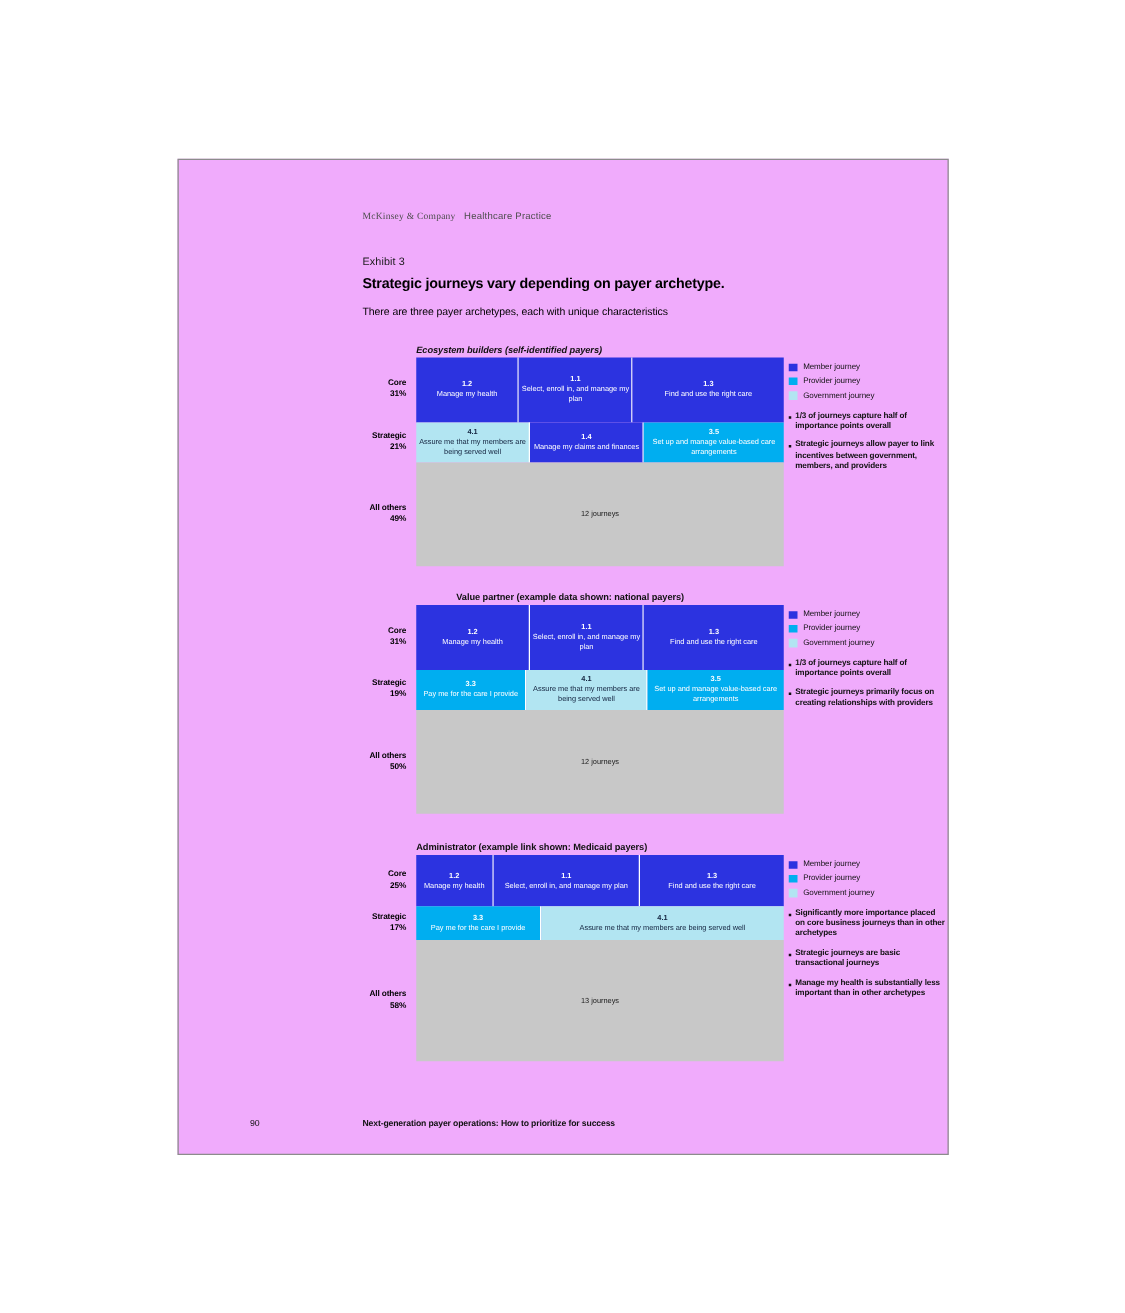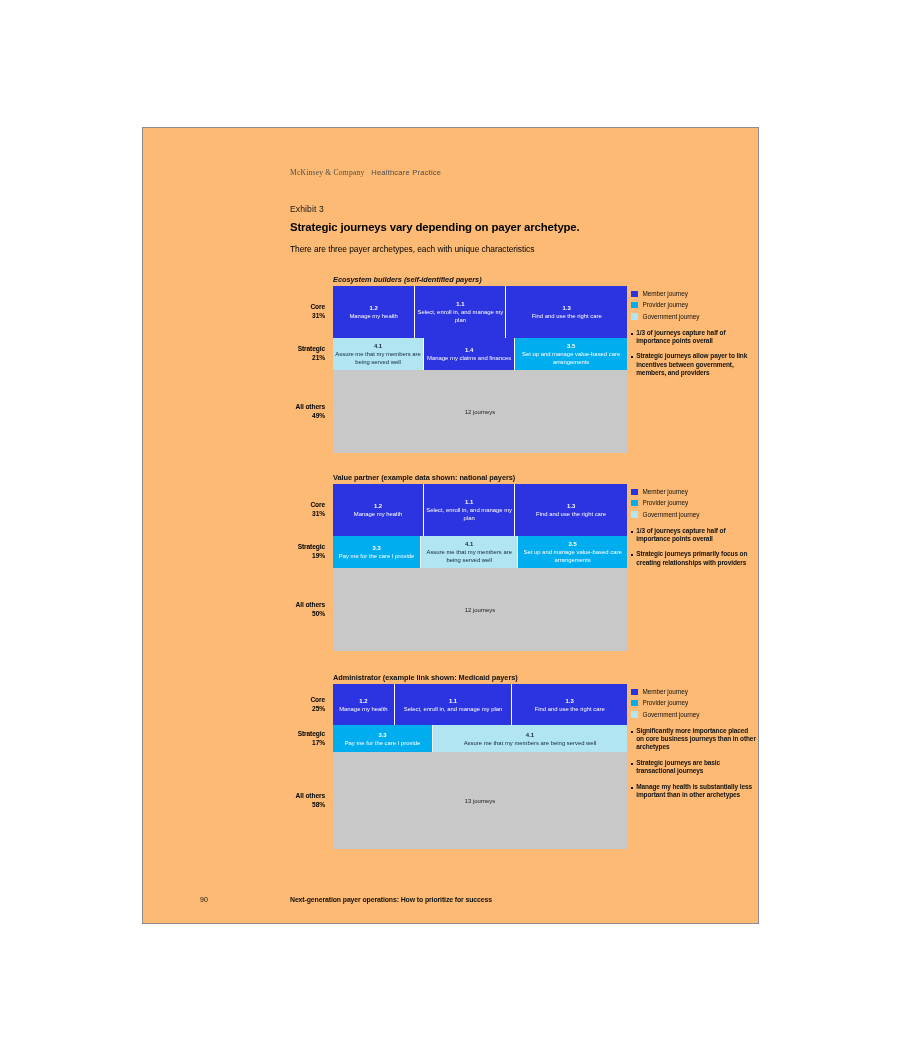--- a/index.html
+++ b/index.html
@@ -7,21 +7,21 @@
     width: 900px; height: 1050px;
     background: #ffffff;
     font-family: "Liberation Sans", sans-serif;
     overflow: hidden;
   }
   .page-frame {
     position: absolute;
     left: 142px; top: 127px;
     width: 617px; height: 797px;
     border: 1px solid #8c8c8c;
-    background: #fdba74;
+    background: #f0abfc;
   }
   .brandline {
     position: absolute; left: 147px; top: 40px;
     font-family: "Liberation Serif", serif;
     font-size: 7.6px; color: #4d4d4d; letter-spacing: .2px;
   }
   .brandline .practice { font-family: "Liberation Sans", sans-serif; }
   .exhibit-label {
     position: absolute; left: 147px; top: 76px;
     font-size: 8.6px; color: #1a1a1a; letter-spacing: .1px;
@@ -185,21 +185,21 @@
               <span class="btext">1/3 of journeys capture half of importance points overall</span>
             </div>
             <div class="bullet">
               <span class="dot"></span>
               <span class="btext">Strategic journeys allow payer to link incentives between government, members, and providers</span>
             </div>
           </div>
         </div>
       </div>
       <div class="block">
-        <div class="block-title" style="top: 345px;">Value partner (example data shown: national payers)</div>
+        <div class="block-title" style="top: 345px; margin-left: 32px;">Value partner (example data shown: national payers)</div>
         <div class="plot" style="top: 356px;">
           <div class="row" style="height: 52px;">
             <div class="cell dark" style="width: 31%;">
               <div class="code">1.2</div>
               <div>Manage my health</div>
             </div>
             <div class="cell dark" style="width: 31%;">
               <div class="code">1.1</div>
               <div>Select, enroll in, and manage my plan</div>
             </div>

